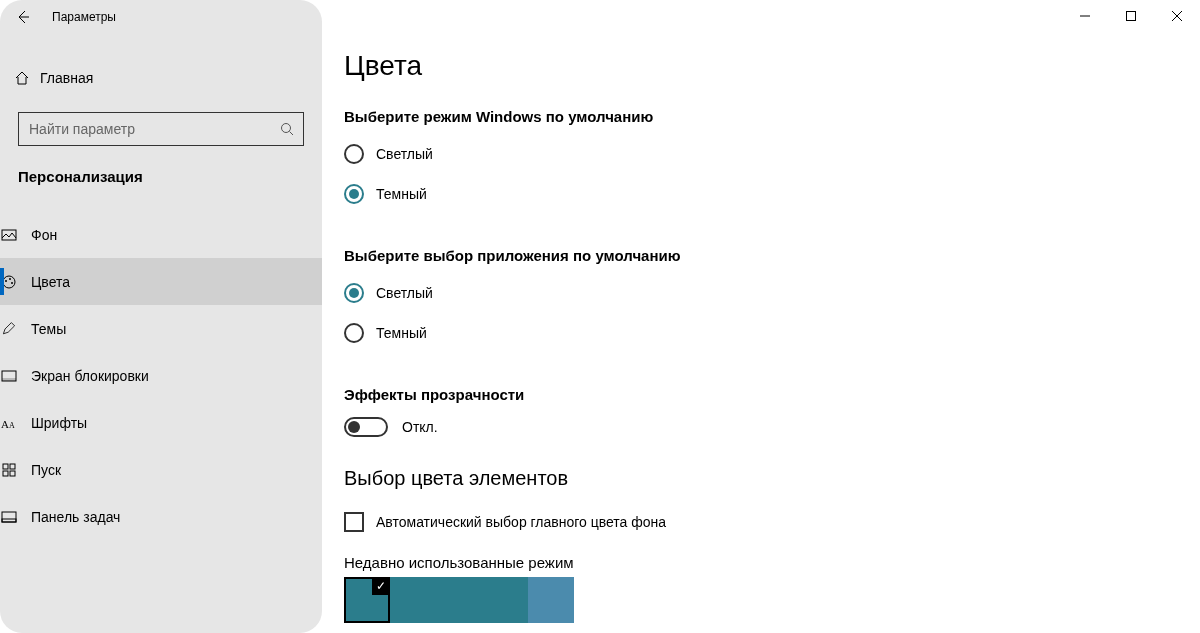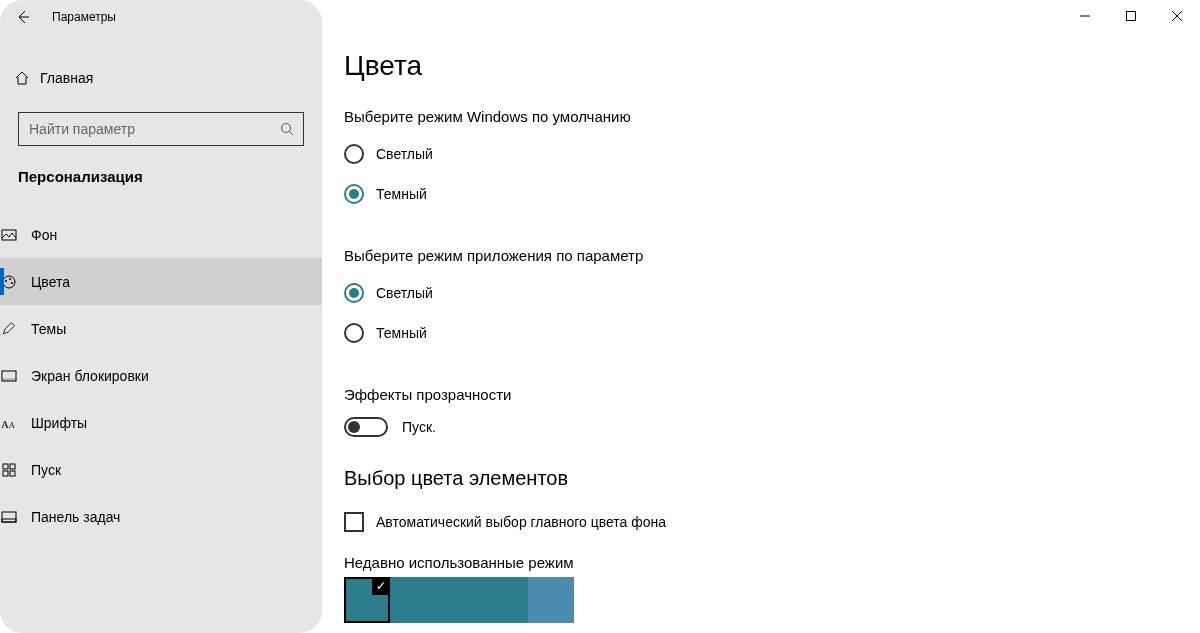--- a/index.html
+++ b/index.html
@@ -82,21 +82,21 @@
   }
   
   .main {
     flex:1;
     height:100%;
     padding: 50px 20px 0 22px;
     overflow-y: auto;
     position: relative;
   }
   .main h1 { font-size: 28px; font-weight: 400; margin-bottom: 26px; }
-  .group-label { font-size: 15px; margin-bottom: 14px; margin-top: 4px; }
+  .group-label { font-size: 15px; margin-bottom: 14px; margin-top: 4px; font-weight: bold; }
   .radio-row {
     display:flex; align-items:center;
     height: 30px; margin-bottom: 10px;
   }
   .radio {
     width: 20px; height: 20px; border-radius:50%;
     border: 2px solid #333; margin-right: 12px;
     display:flex; align-items:center; justify-content:center;
   }
   .radio.checked { border-color: #2b7d8c; }
@@ -261,36 +261,36 @@
     <span class="radio"></span>
     <span>Светлый</span>
   </div>
   <div class="radio-row">
     <span class="radio checked"></span>
     <span>Темный</span>
   </div>
 
   <div class="gap"></div>
 
-  <div class="group-label">Выберите режим приложения по параметр</div>
+  <div class="group-label">Выберите выбор приложения по умолчанию</div>
   <div class="radio-row">
     <span class="radio checked"></span>
     <span>Светлый</span>
   </div>
   <div class="radio-row">
     <span class="radio"></span>
     <span>Темный</span>
   </div>
 
   <div class="gap"></div>
 
   <div class="group-label">Эффекты прозрачности</div>
   <div class="toggle-row">
     <span class="toggle"></span>
-    <span>Пуск.</span>
+    <span>Откл.</span>
   </div>
 
   <h2 class="sub">Выбор цвета элементов</h2>
 
   <div class="check-row">
     <span class="checkbox"></span>
     <span>Автоматический выбор главного цвета фона</span>
   </div>
 
   <div class="swatch-label">Недавно использованные режим</div>

